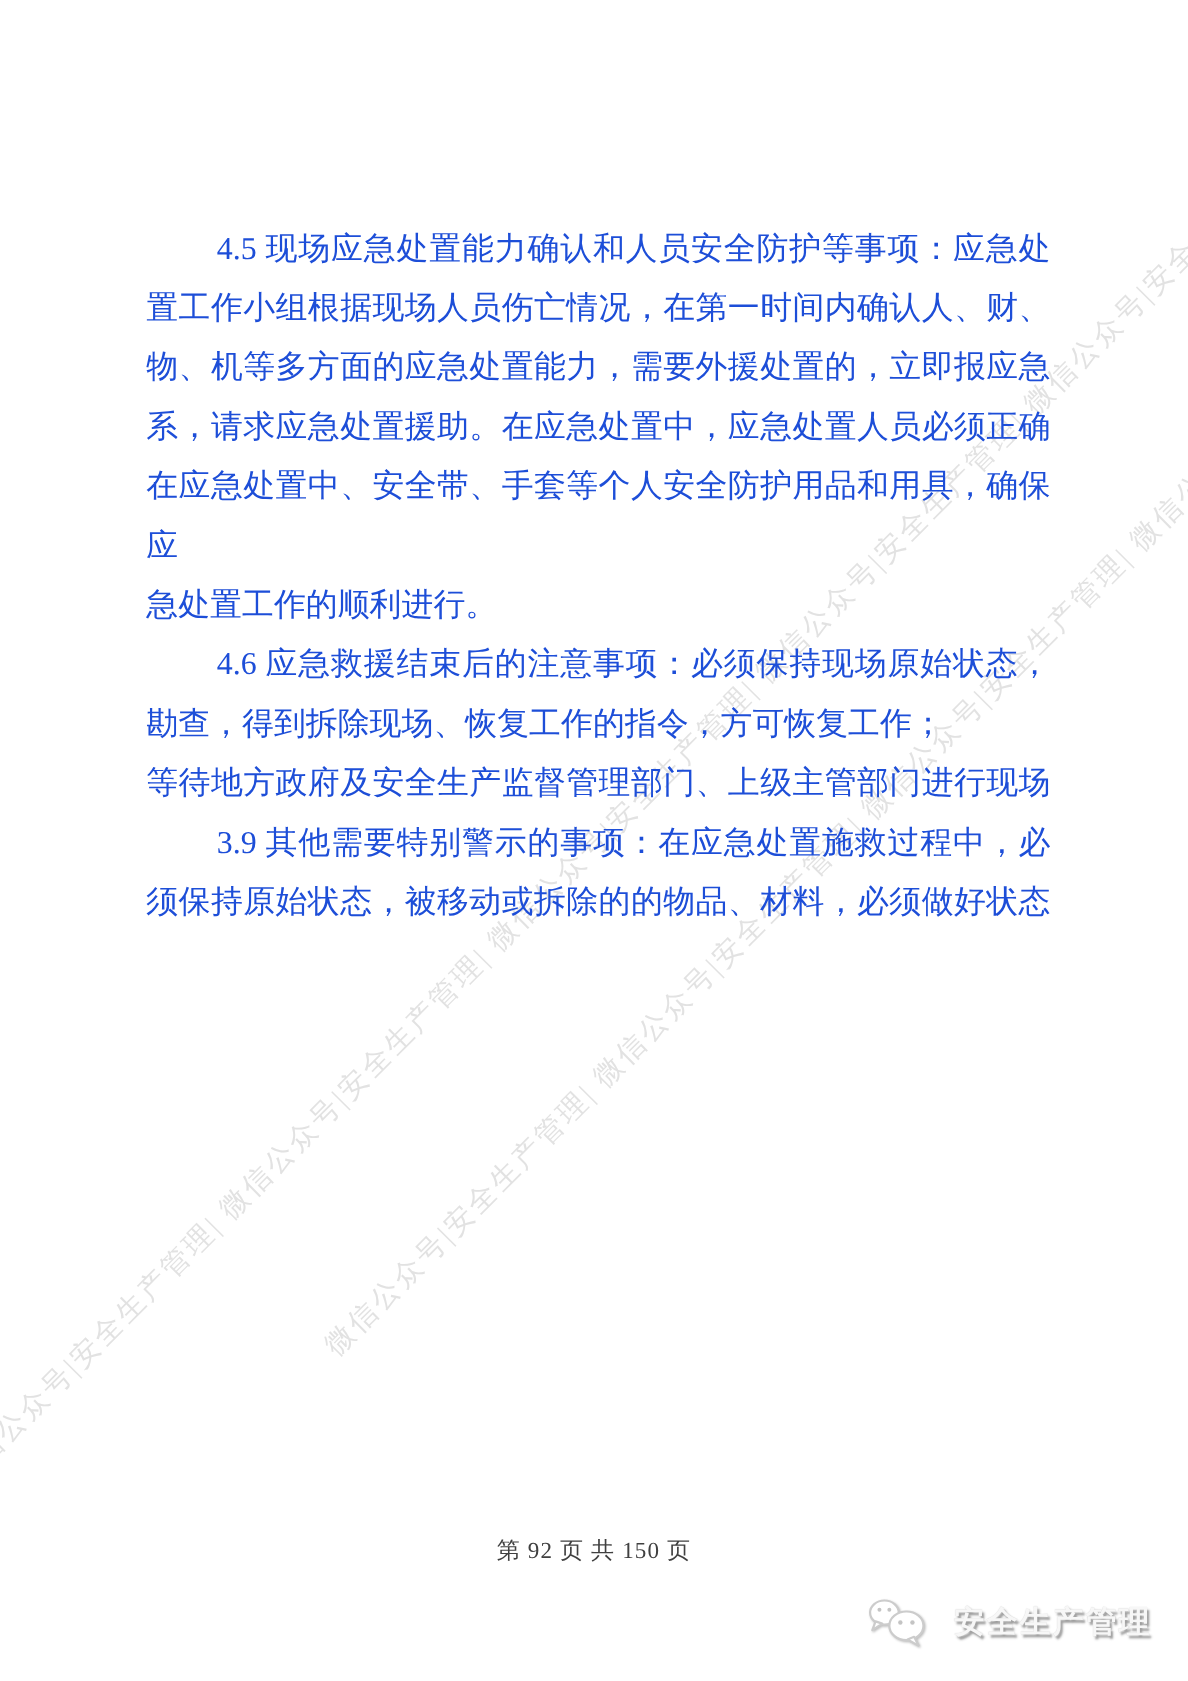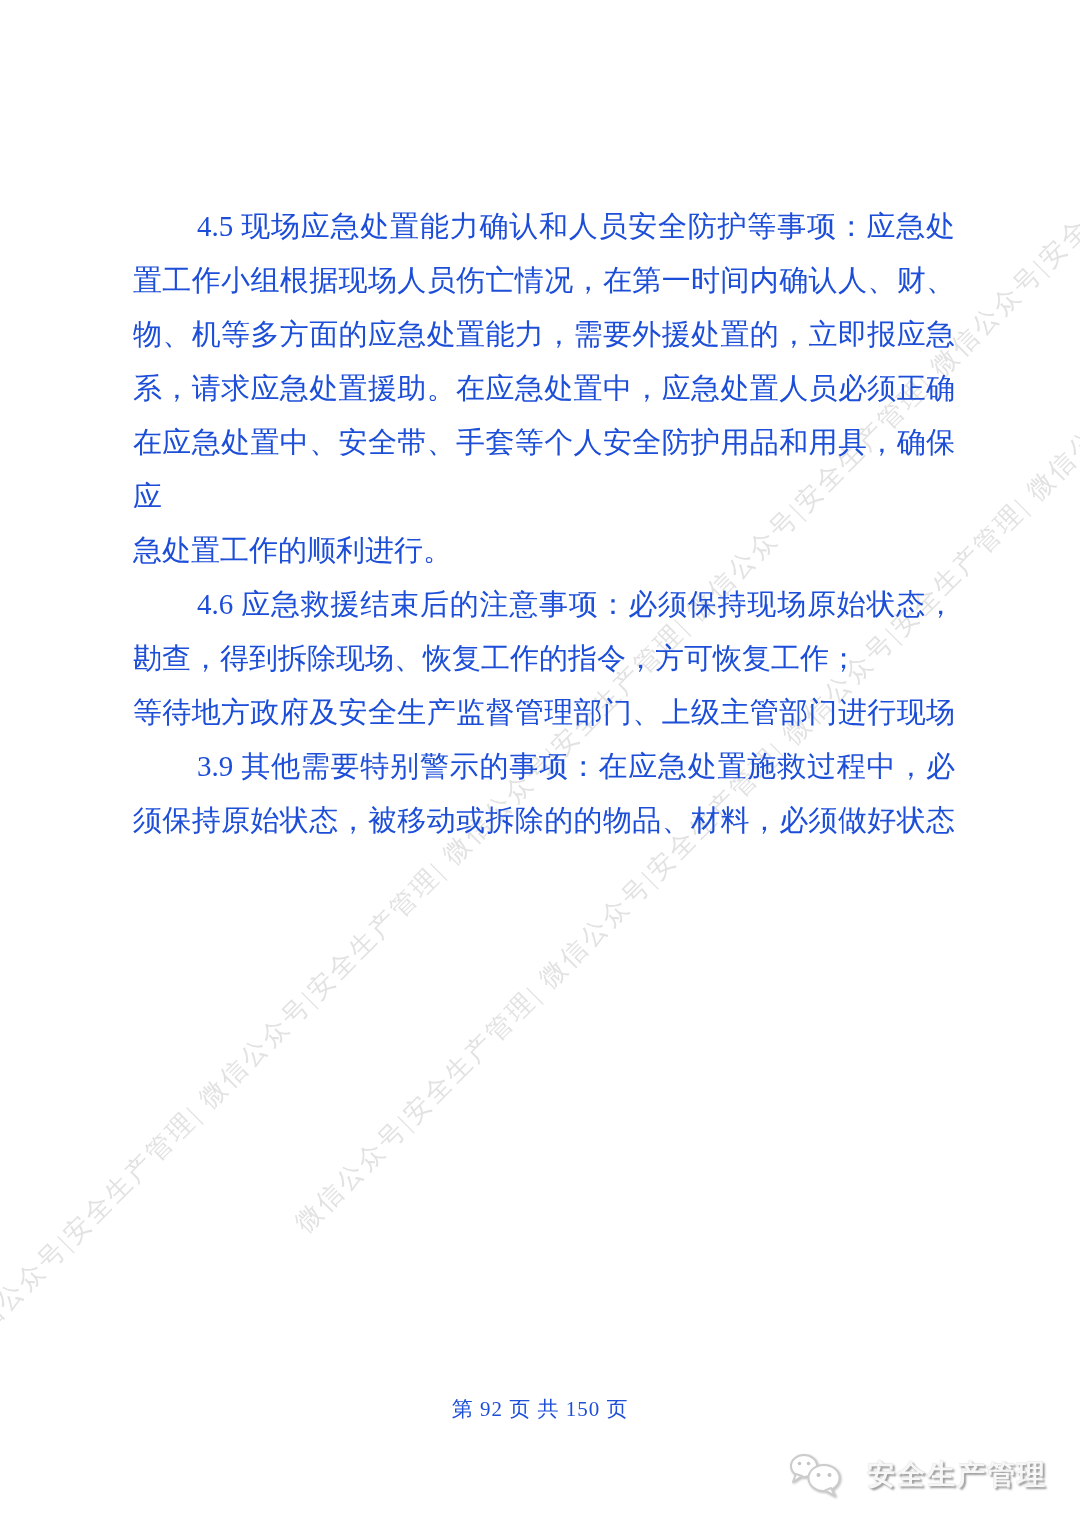--- a/index.html
+++ b/index.html
@@ -35,21 +35,21 @@
   .tl{width:100%;}
   .jl{text-align:justify;text-align-last:justify;}
   .ll{text-align:left;}
   .fl{padding-left:64px;box-sizing:border-box;}
   
   .footer{
     position:absolute;z-index:1;
     left:0;top:1396px;width:1080px;
     text-align:center;
     font-size:21px;line-height:26px;
-    color:#1d4ed8;
+    color:#404040;
     letter-spacing:1px;
   }
   
   .brand{
     position:absolute;z-index:1;
     right:33px;bottom:30px;
     display:flex;align-items:center;gap:22px;
   }
   .brand-icon{
     width:58px;height:46px;

